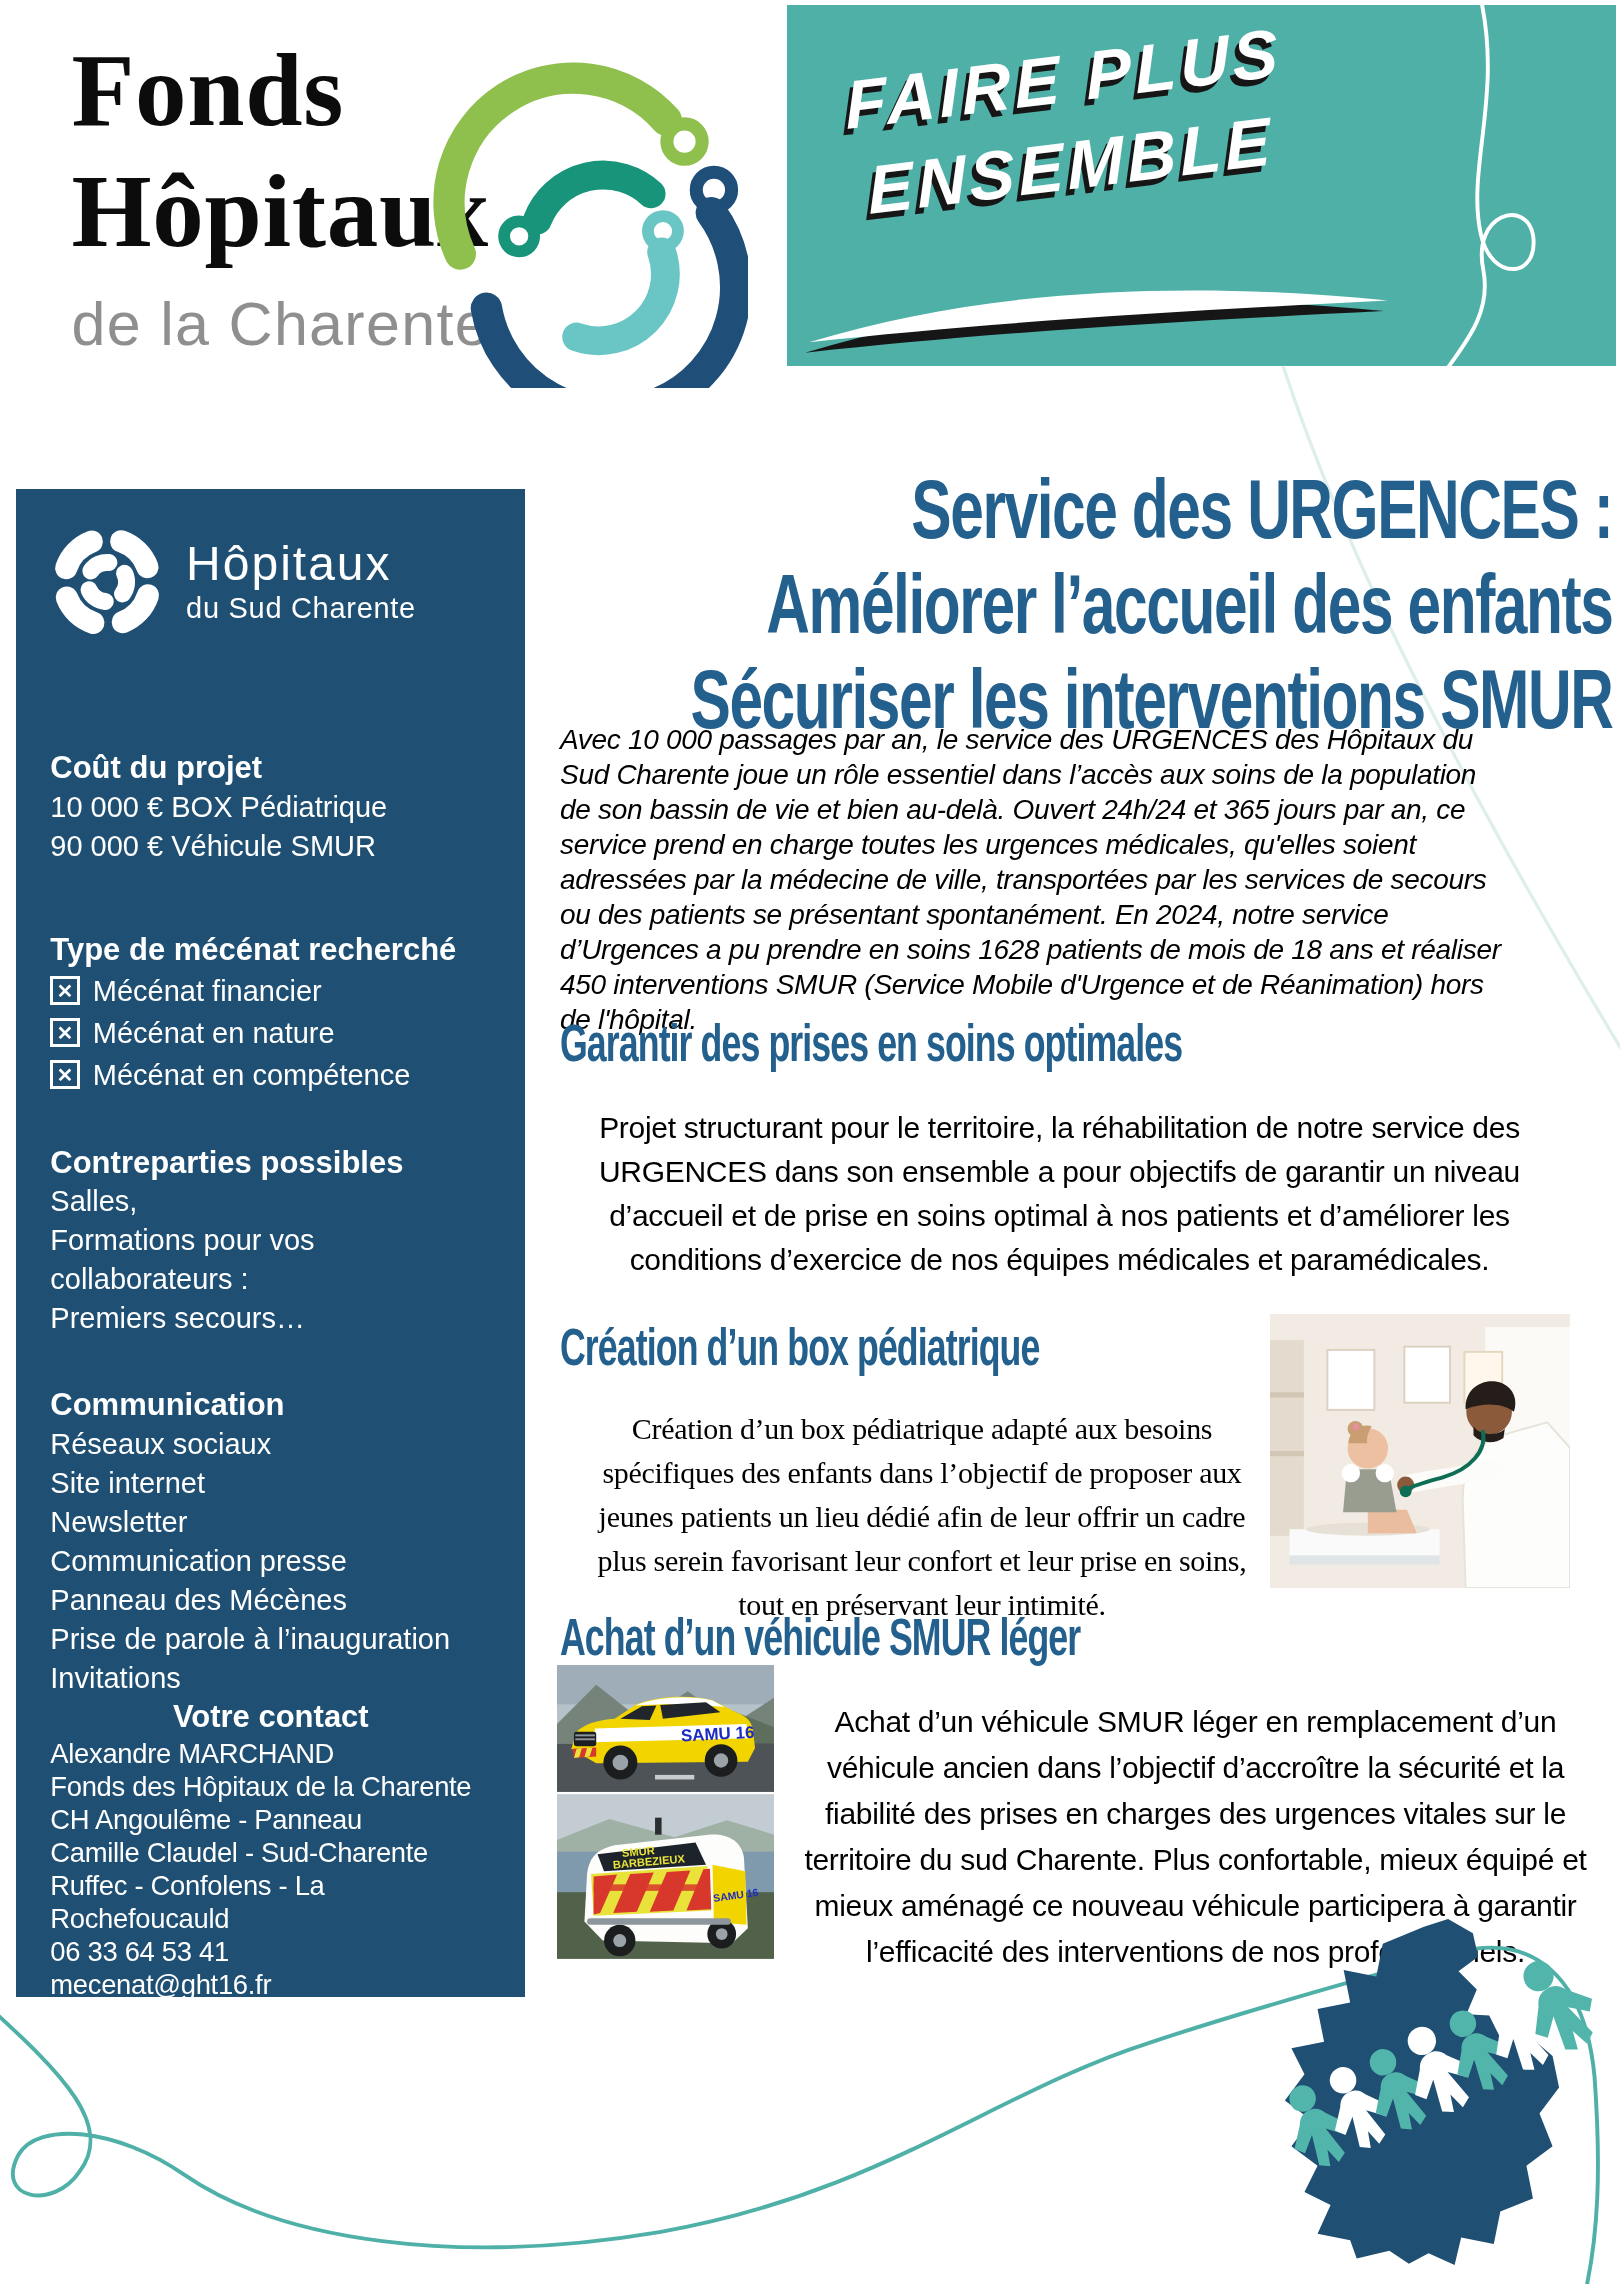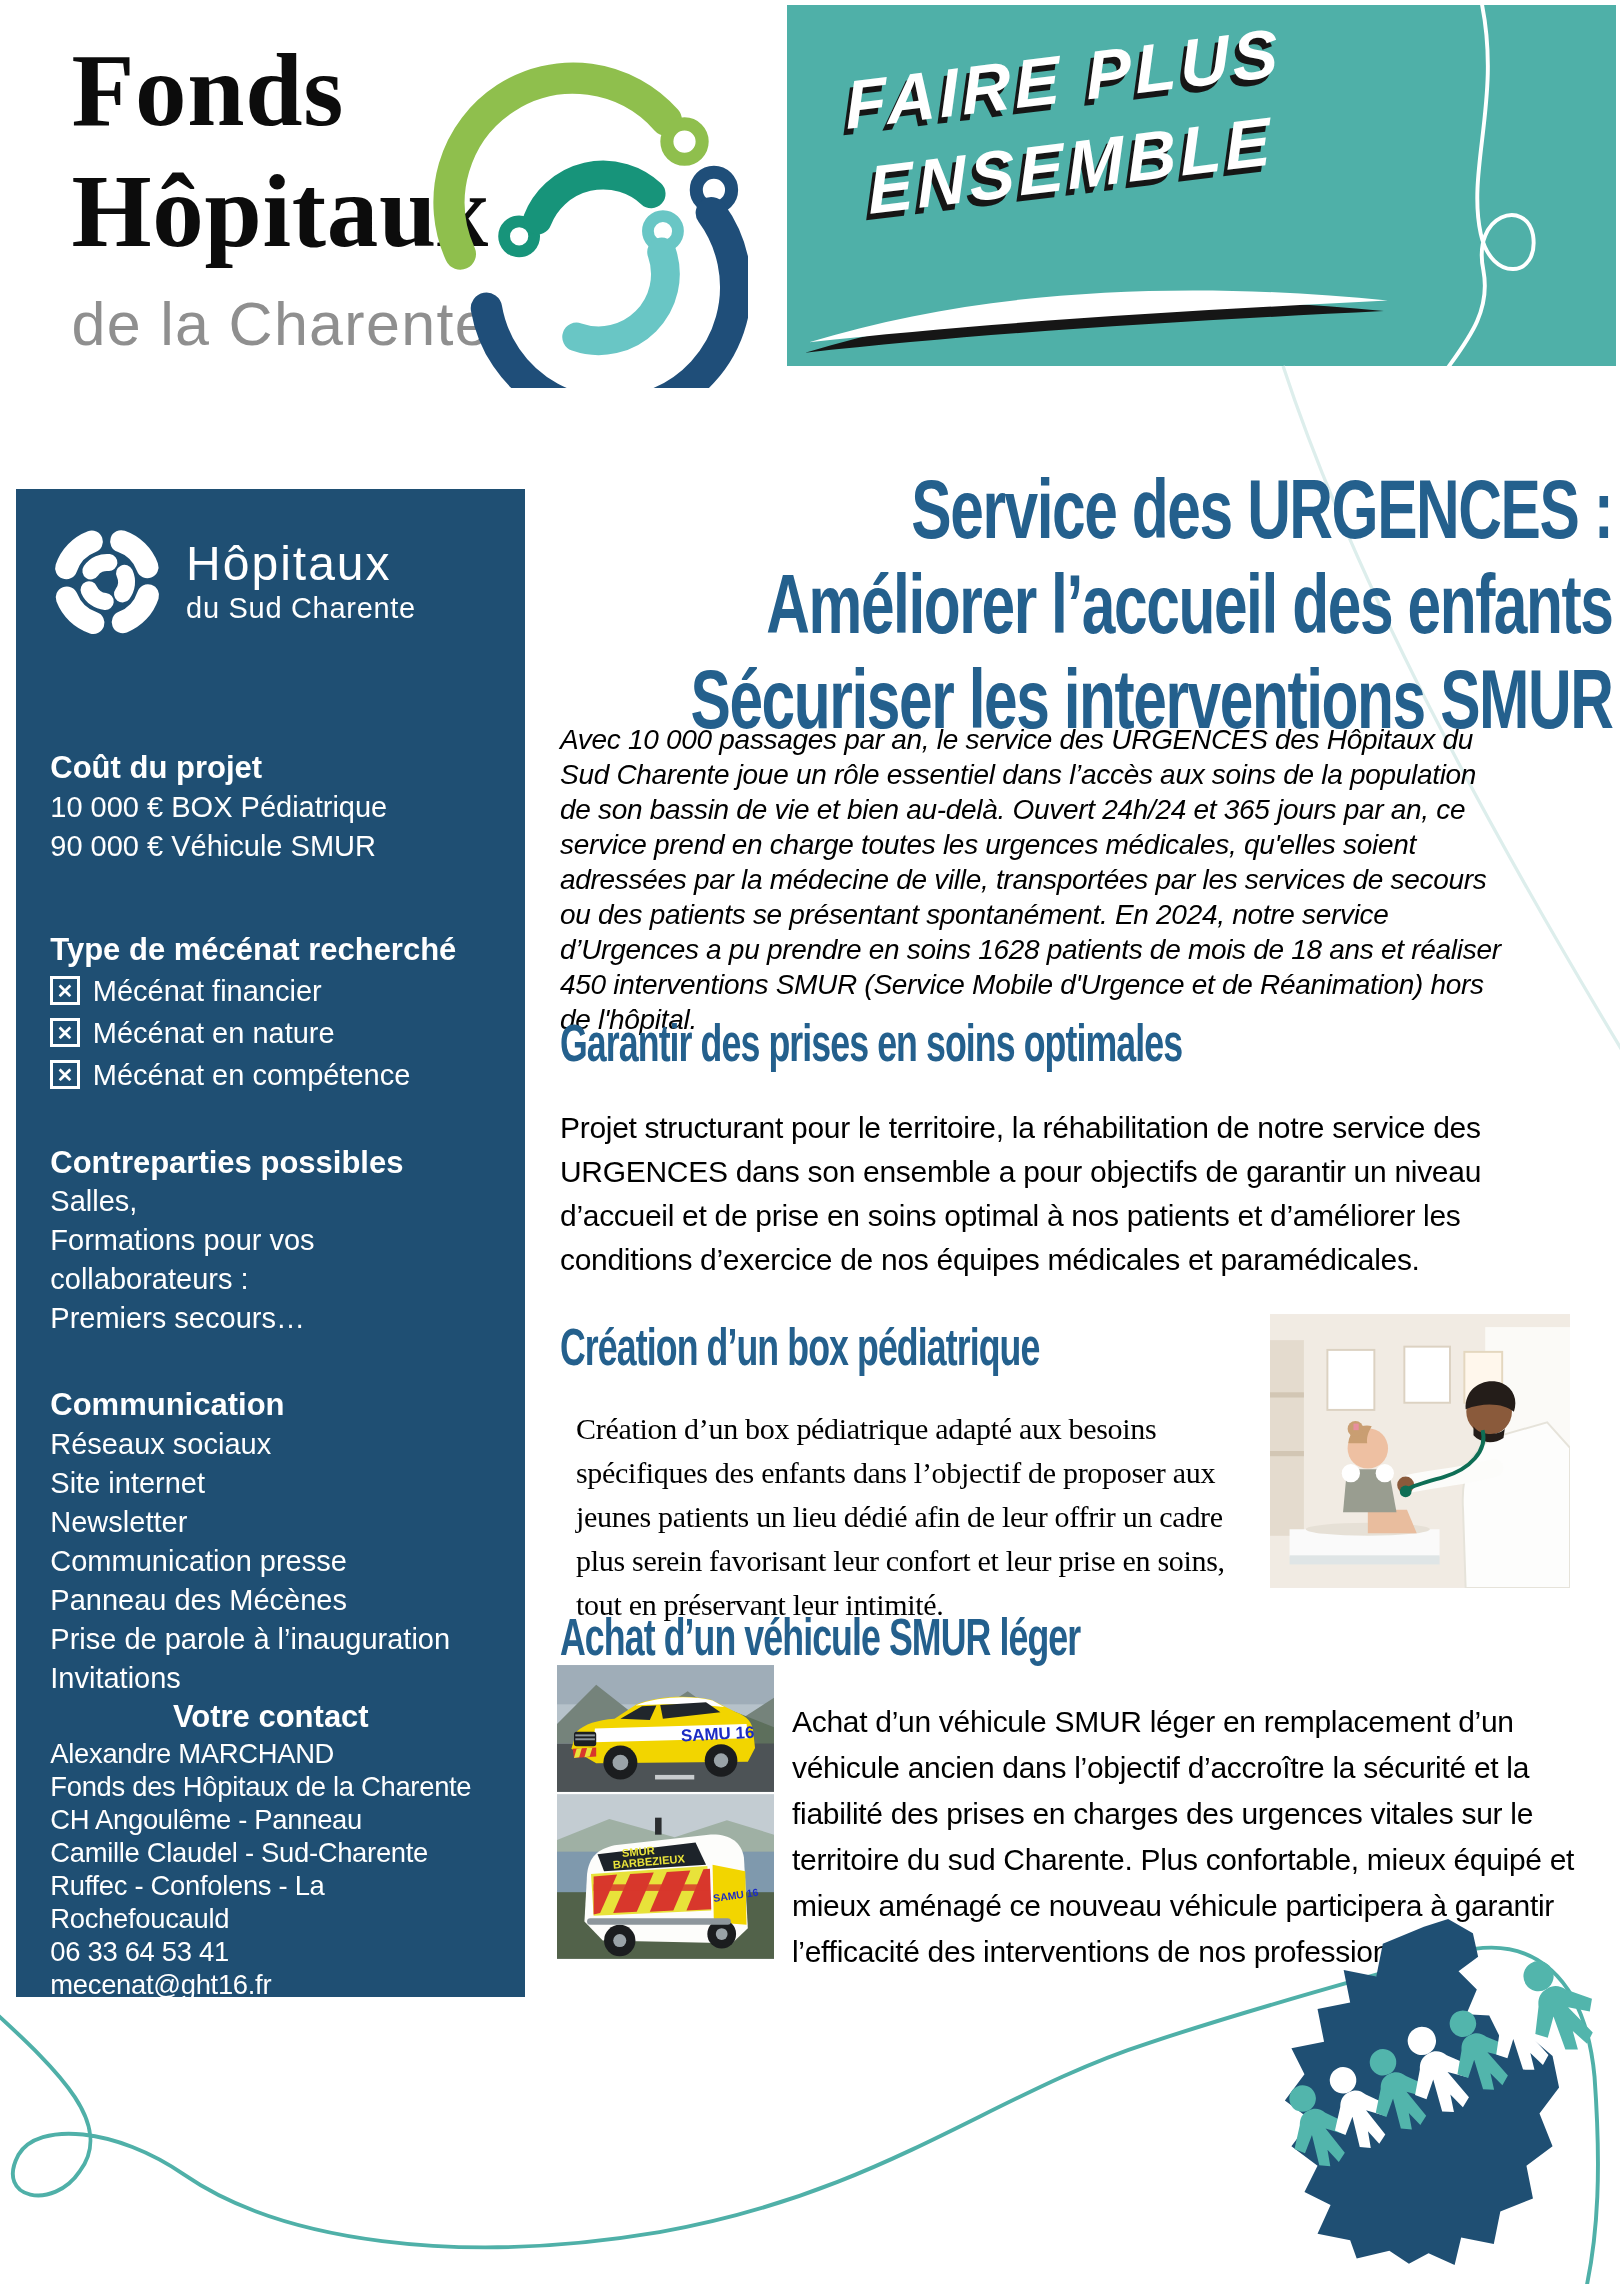--- a/index.html
+++ b/index.html
@@ -65,21 +65,21 @@
     font-style:italic;font-size:28px;line-height:35px;letter-spacing:-0.3px;
   }
   .sec-h{
     position:absolute;color:#24608D;font-weight:bold;font-size:51px;
     letter-spacing:-1.3px;margin:0;
   }
   .sec-h span{display:inline-block;transform:scaleX(0.70);transform-origin:left center;white-space:nowrap;}
   .h1{left:560px;top:1014px;}
   .h2{left:560px;top:1318px;}
   .h3{left:560px;top:1608px;}
-  .para{position:absolute;font-size:30px;line-height:44px;letter-spacing:-0.3px;}
+  .para{position:absolute;font-size:30px;line-height:44px;letter-spacing:-0.3px;text-align:center;}
   .p1{left:560px;top:1076px;width:999px;}
   .p2{left:576px;top:1377px;width:692px;font-family:Liberation Serif, serif;}
   .p3{left:792px;top:1669px;width:807px;line-height:46px;}
   
   .photo{position:absolute;overflow:hidden;}
   .photo-doctor{left:1270px;top:1314px;width:300px;height:274px;}
   .photo-car1{left:557px;top:1665px;width:217px;height:127px;}
   .photo-car2{left:557px;top:1794px;width:217px;height:165px;}
   
   .bottom-curve{position:absolute;left:0;top:0;pointer-events:none;}

